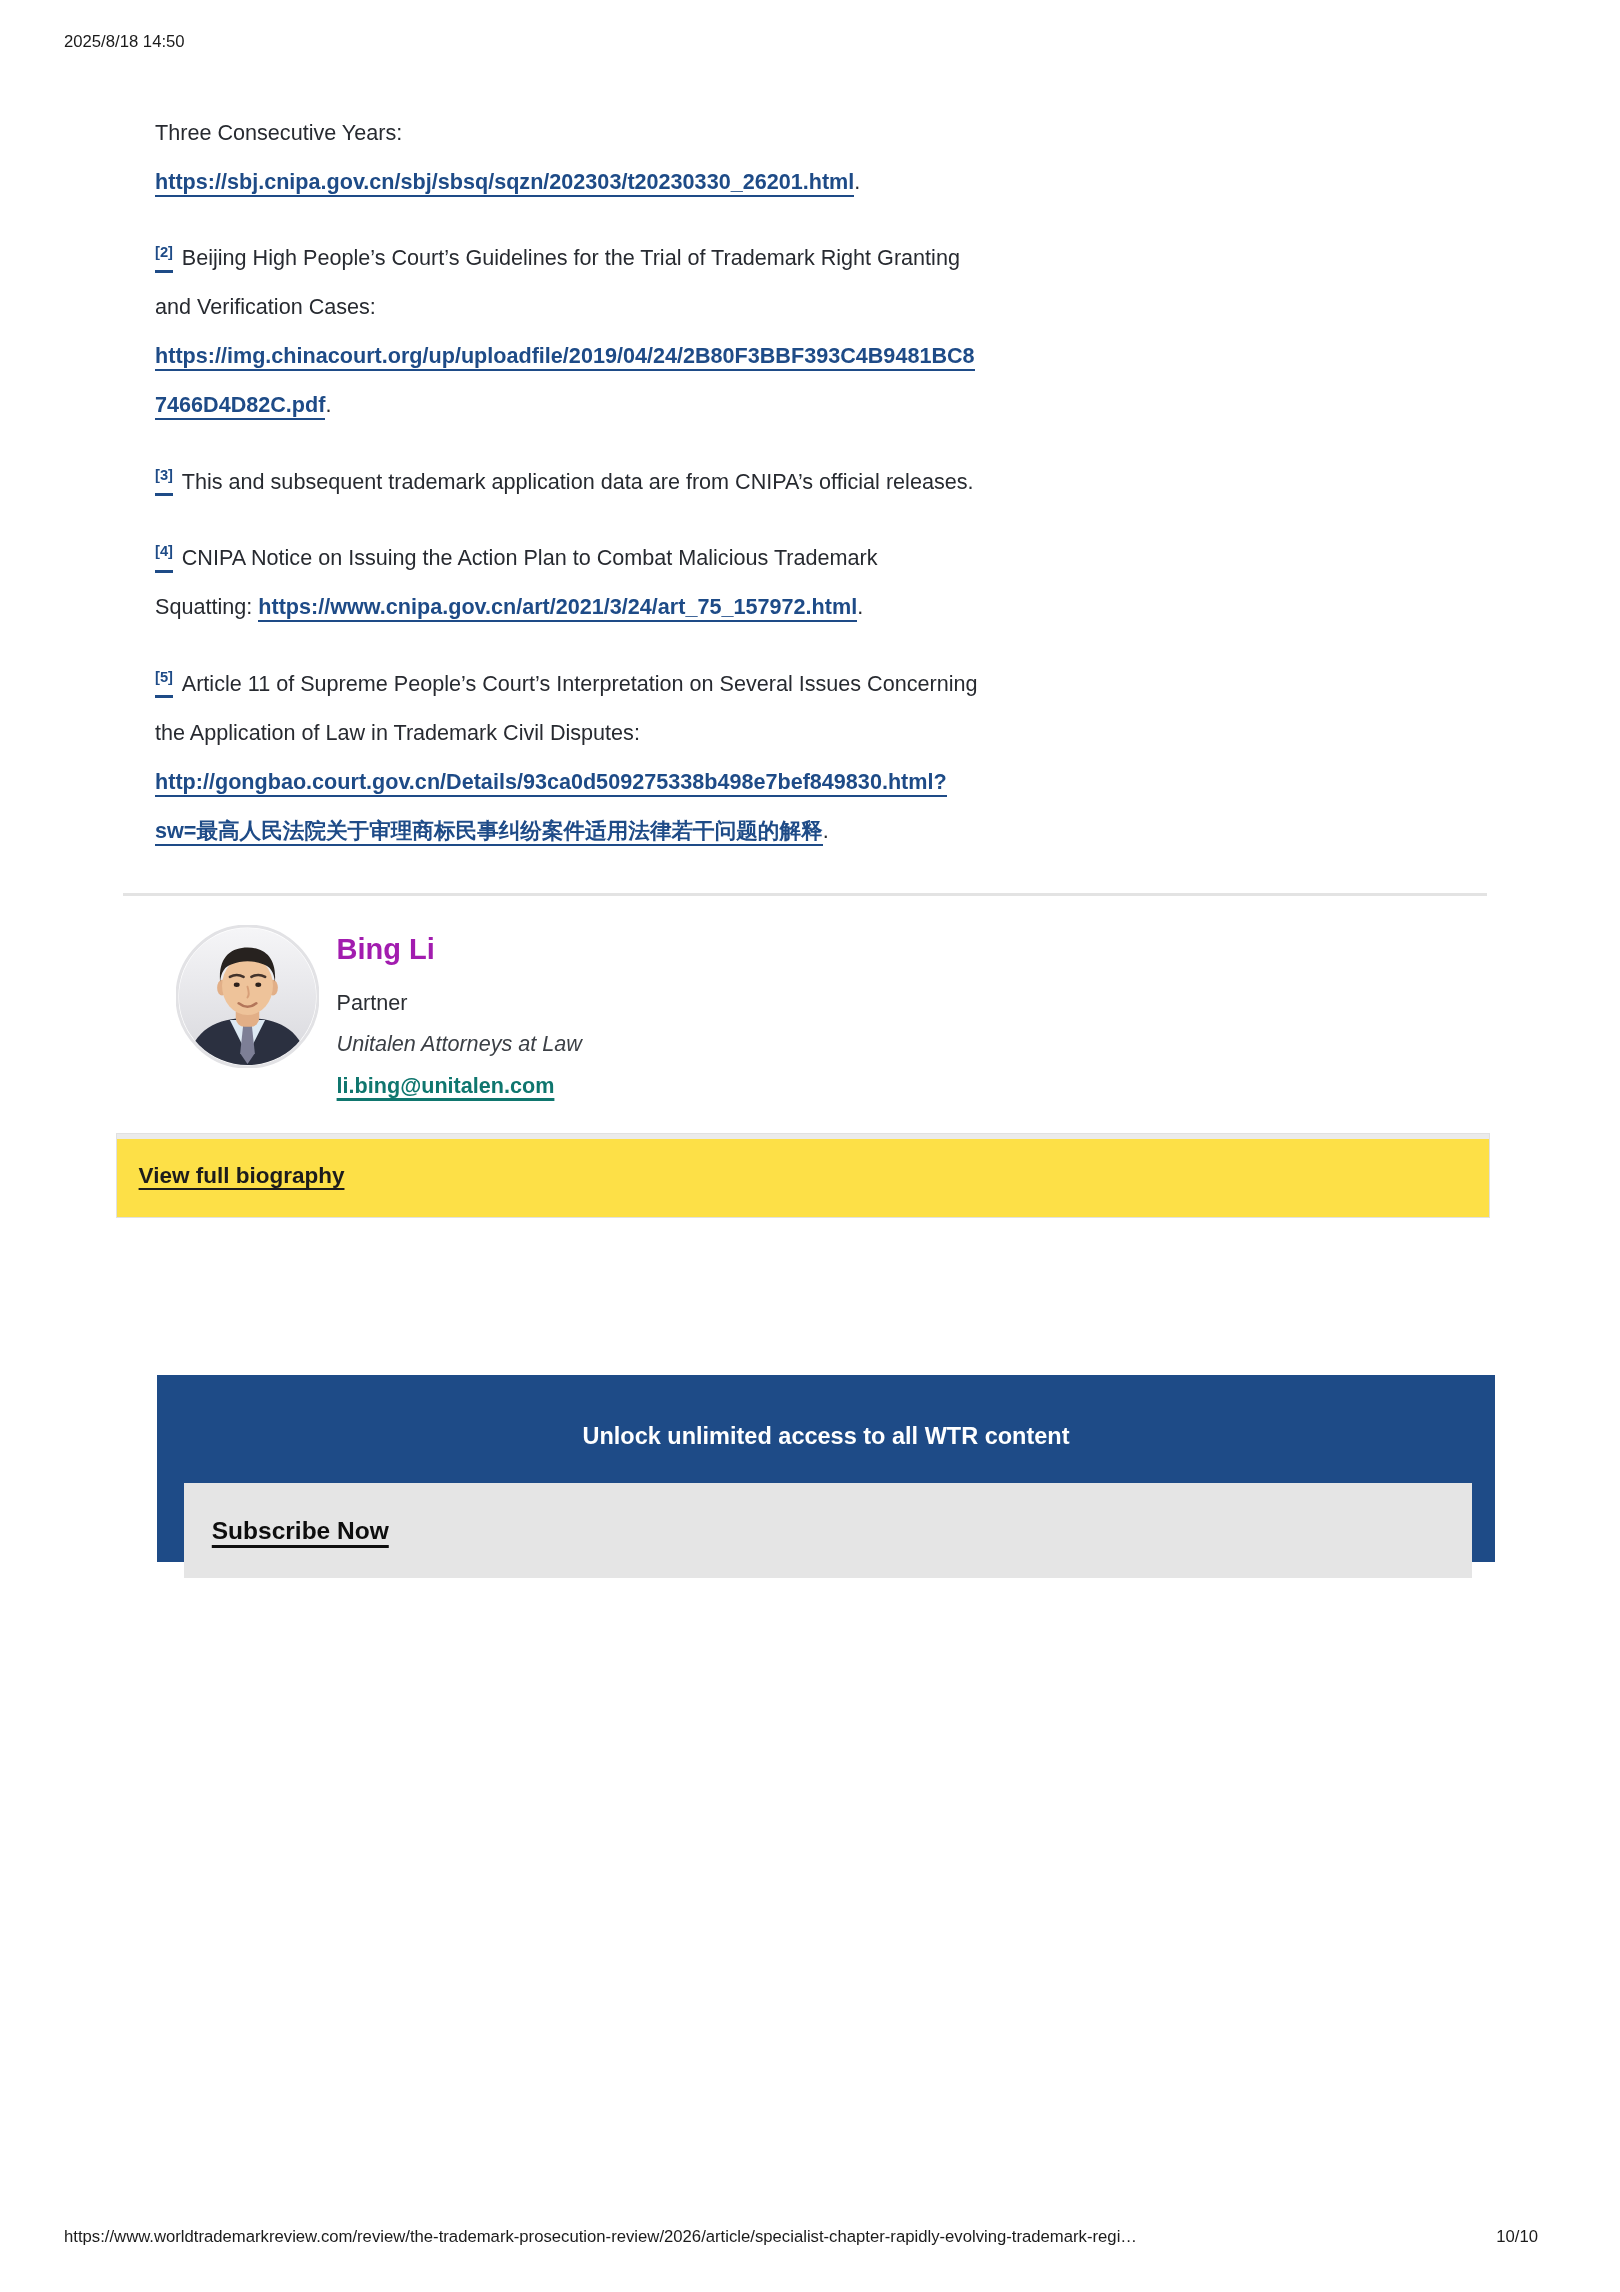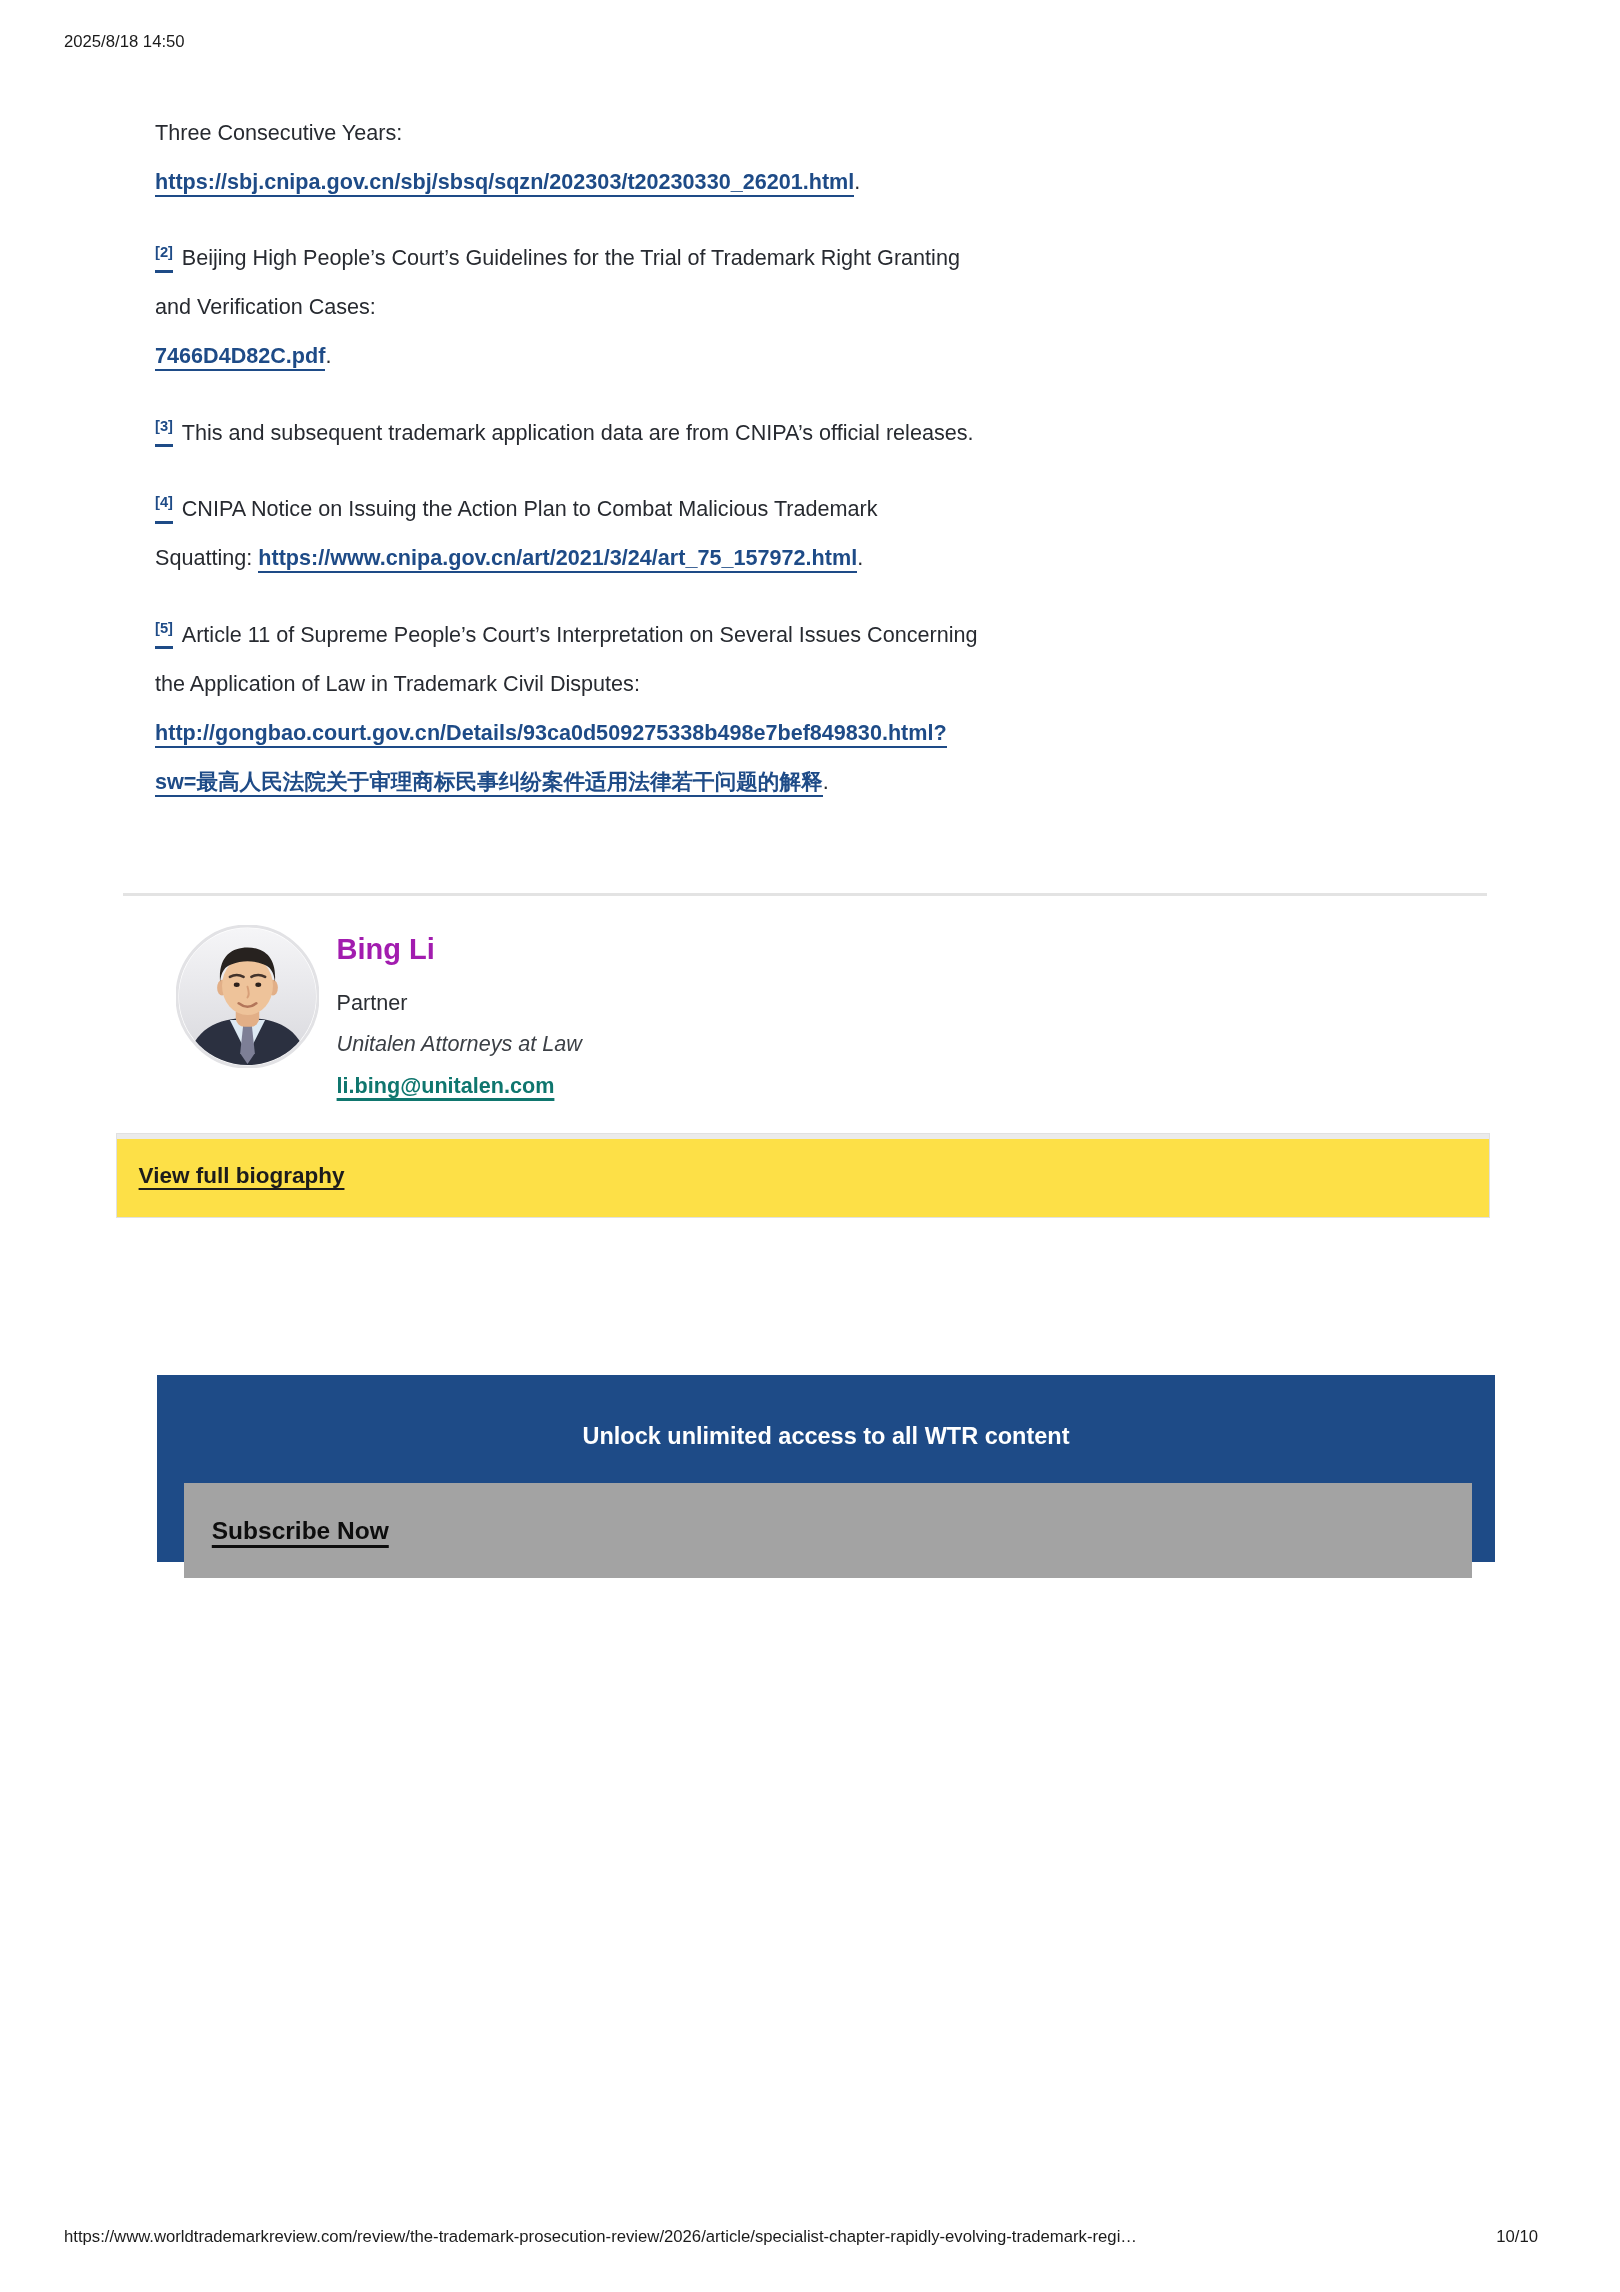--- a/index.html
+++ b/index.html
@@ -49,21 +49,21 @@
     padding-left:21.6px;cursor:pointer;}
   .bio-link{font-size:22.5px;font-weight:700;color:#1c1c1c;
     text-decoration:underline;text-decoration-thickness:2px;text-underline-offset:4.9px;}
 
   
   .banner{position:absolute;left:157px;top:1375px;width:1338px;height:187px;
     background:#1e4b87;}
   .banner-heading{text-align:center;color:#ffffff;font-weight:700;font-size:23.5px;
     padding-top:48px;}
   .subscribe-box{position:absolute;left:27.4px;right:23.5px;top:108px;height:95px;
-    background:#a3a3a3;display:flex;align-items:center;padding-left:27.4px;
+    background:#e5e5e5;display:flex;align-items:center;padding-left:27.4px;
     box-sizing:border-box;cursor:pointer;}
   .subscribe-link{font-size:24.5px;font-weight:700;color:#0e0e0e;
     text-decoration:underline;text-decoration-thickness:2.9px;text-underline-offset:5.9px;}
 
   
   .print-footer{position:absolute;left:64px;right:82px;top:2227px;
     display:flex;justify-content:space-between;align-items:flex-start;
     font-size:16.7px;color:#1b1b1b;gap:38px;}
   .footer-url{max-width:1372px;white-space:nowrap;overflow:hidden;}
 </style>
@@ -79,20 +79,21 @@
   <main class="content">
 
     <p class="para">
       <span class="line"><span>Three Consecutive Years:</span></span>
       <span class="line"><a href="#" class="lnk">https://sbj.cnipa.gov.cn/sbj/sbsq/sqzn/202303/t20230330_26201.html</a><span>.</span></span>
     </p>
 
     <p class="para">
       <span class="line"><a href="#" class="fn-marker">[2]</a><span>Beijing High People’s Court’s Guidelines for the Trial of Trademark Right Granting</span></span>
       <span class="line">and Verification Cases:</span>
+      <span class="line"><a href="#" class="lnk">https://img.chinacourt.org/up/uploadfile/2019/04/24/2B80F3BBF393C4B9481BC8</a></span>
       <span class="line"><a href="#" class="lnk">7466D4D82C.pdf</a><span>.</span></span>
     </p>
 
     <p class="para">
       <span class="line"><a href="#" class="fn-marker">[3]</a><span>This and subsequent trademark application data are from CNIPA’s official releases.</span></span>
     </p>
 
     <p class="para">
       <span class="line"><a href="#" class="fn-marker">[4]</a><span>CNIPA Notice on Issuing the Action Plan to Combat Malicious Trademark</span></span>
       <span class="line"><span>Squatting: </span><a href="#" class="lnk">https://www.cnipa.gov.cn/art/2021/3/24/art_75_157972.html</a><span>.</span></span>

